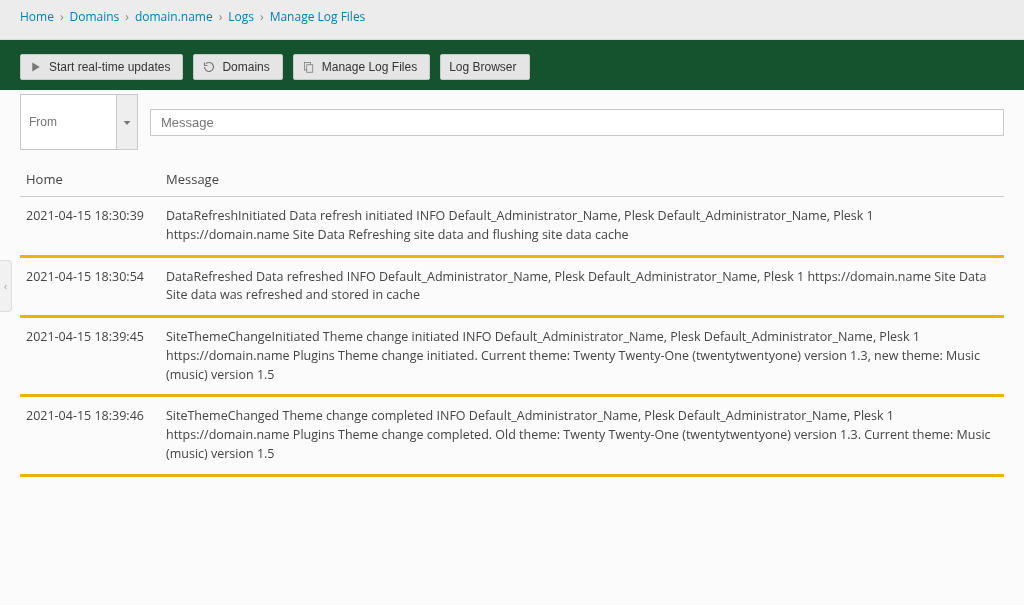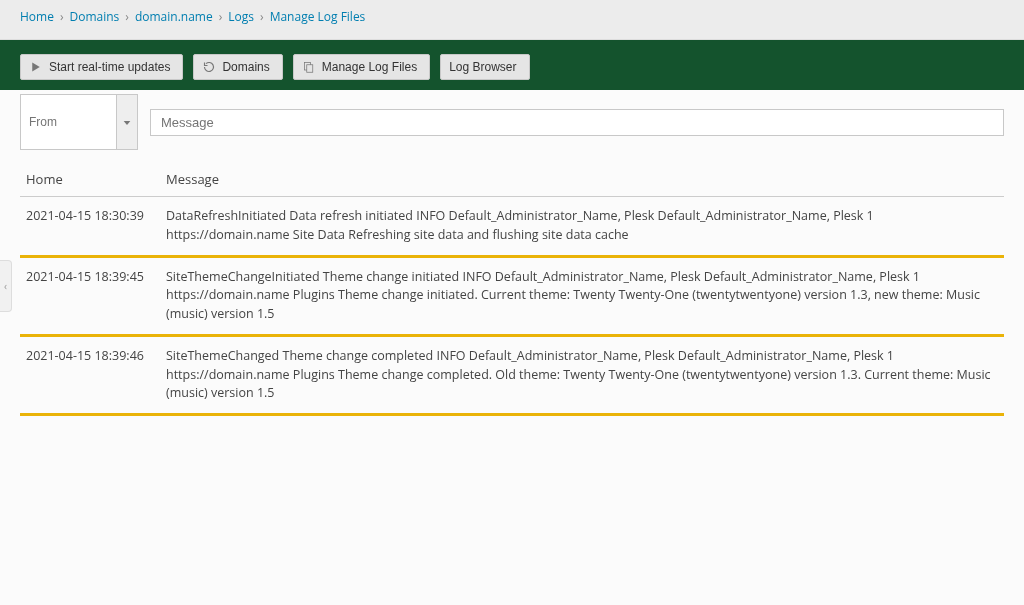--- a/index.html
+++ b/index.html
@@ -192,20 +192,24 @@
       <th class="col-date">Home</th>
       <th class="col-msg">Message</th>
     </tr>
   </thead>
   <tbody id="log-body">
       <tr>
         <td class="col-date">2021-04-15 18:30:39</td>
         <td class="col-msg">DataRefreshInitiated Data refresh initiated INFO Default_Administrator_Name, Plesk Default_Administrator_Name, Plesk 1 https://domain.name Site Data Refreshing site data and flushing site data cache</td>
       </tr>
       <tr>
+        <td class="col-date">2021-04-15 18:30:54</td>
+        <td class="col-msg">DataRefreshed Data refreshed INFO Default_Administrator_Name, Plesk Default_Administrator_Name, Plesk 1 https://domain.name Site Data Site data was refreshed and stored in cache</td>
+      </tr>
+      <tr>
         <td class="col-date">2021-04-15 18:39:45</td>
         <td class="col-msg">SiteThemeChangeInitiated Theme change initiated INFO Default_Administrator_Name, Plesk Default_Administrator_Name, Plesk 1 https://domain.name Plugins Theme change initiated. Current theme: Twenty Twenty-One (twentytwentyone) version 1.3, new theme: Music (music) version 1.5</td>
       </tr>
       <tr>
         <td class="col-date">2021-04-15 18:39:46</td>
         <td class="col-msg">SiteThemeChanged Theme change completed INFO Default_Administrator_Name, Plesk Default_Administrator_Name, Plesk 1 https://domain.name Plugins Theme change completed. Old theme: Twenty Twenty-One (twentytwentyone) version 1.3. Current theme: Music (music) version 1.5</td>
       </tr>
     </tbody>
 </table>
 

